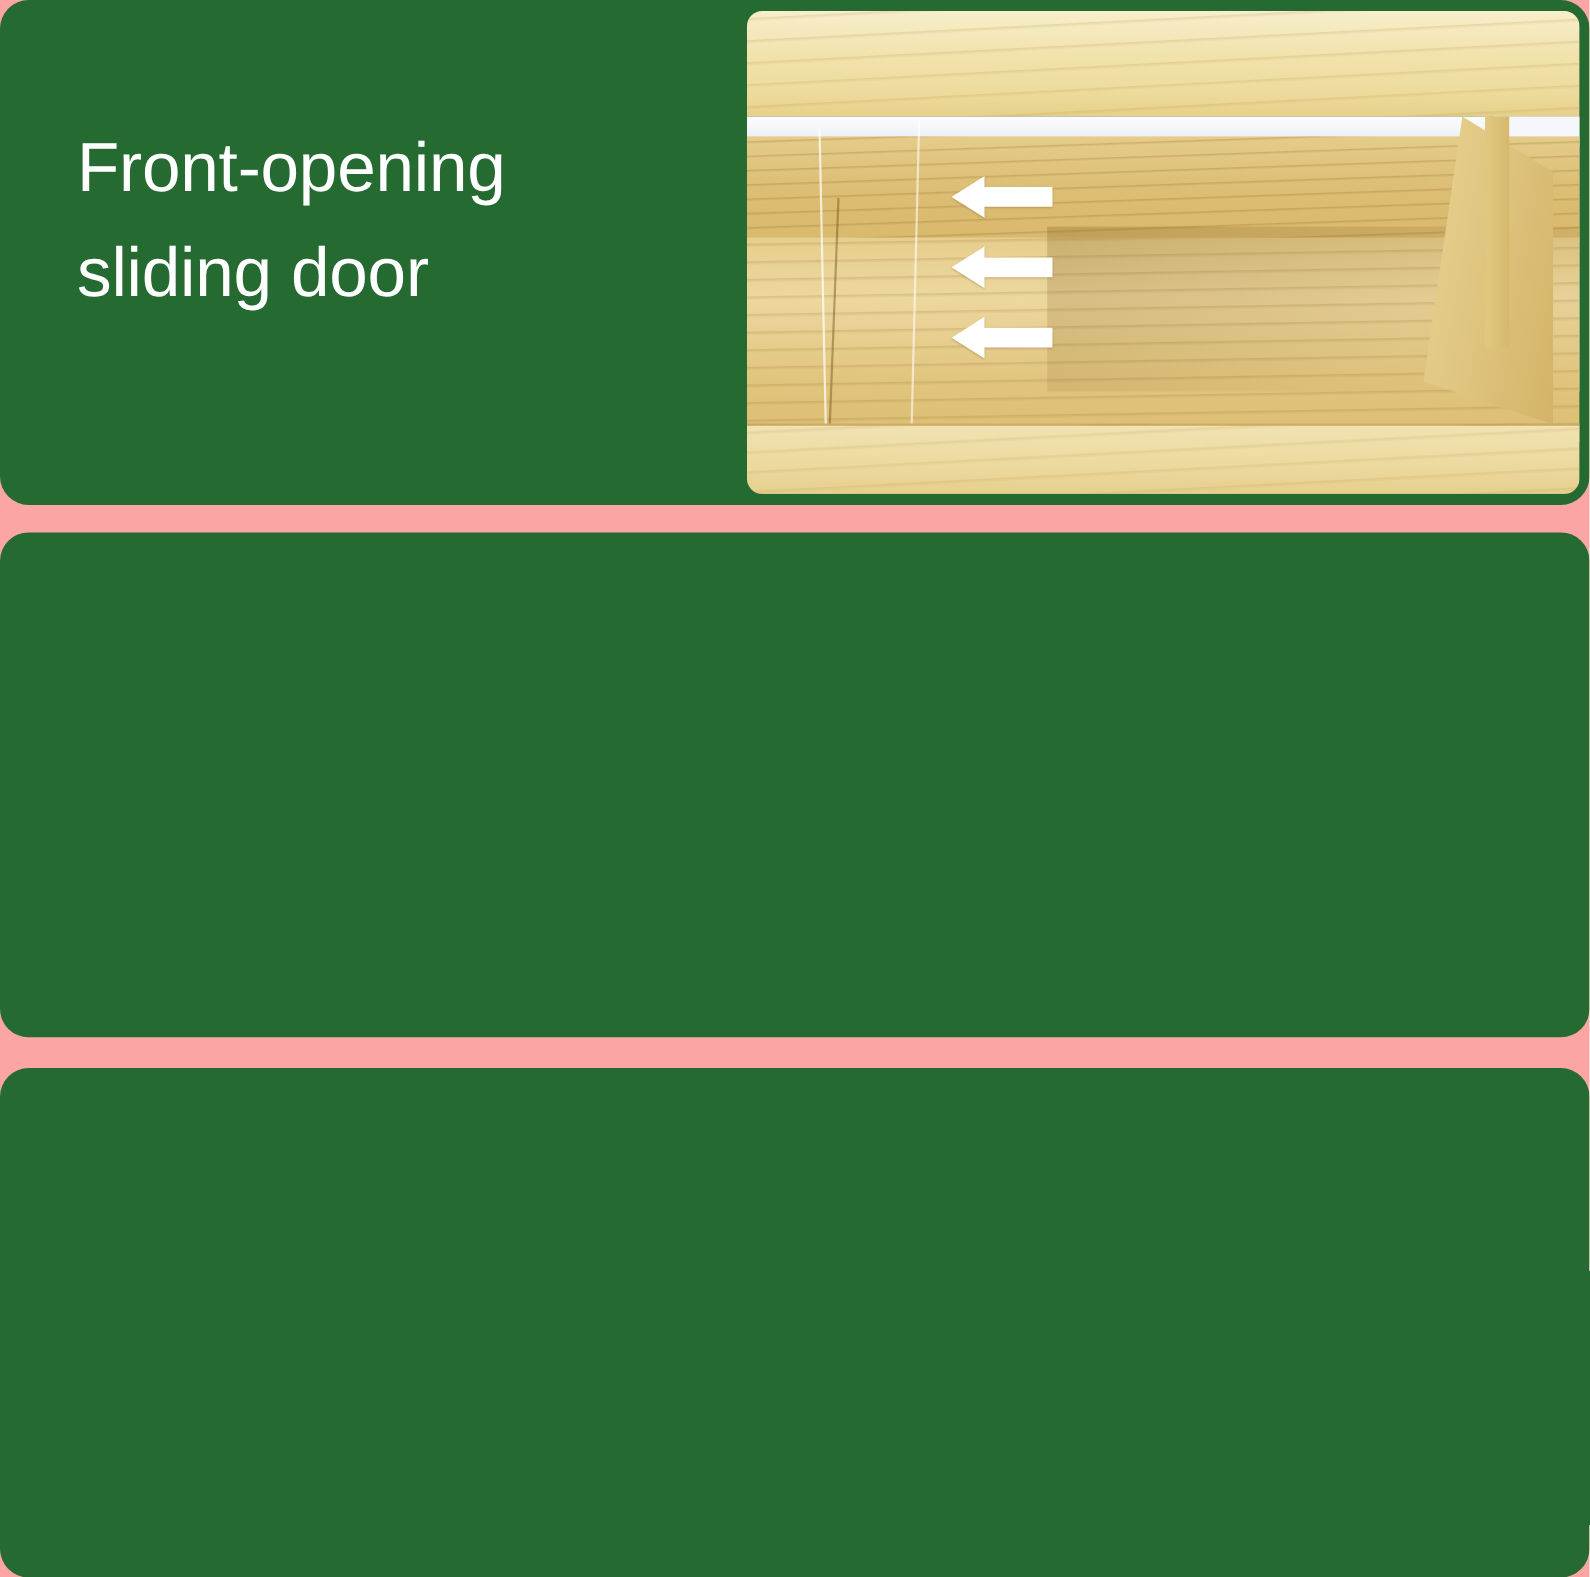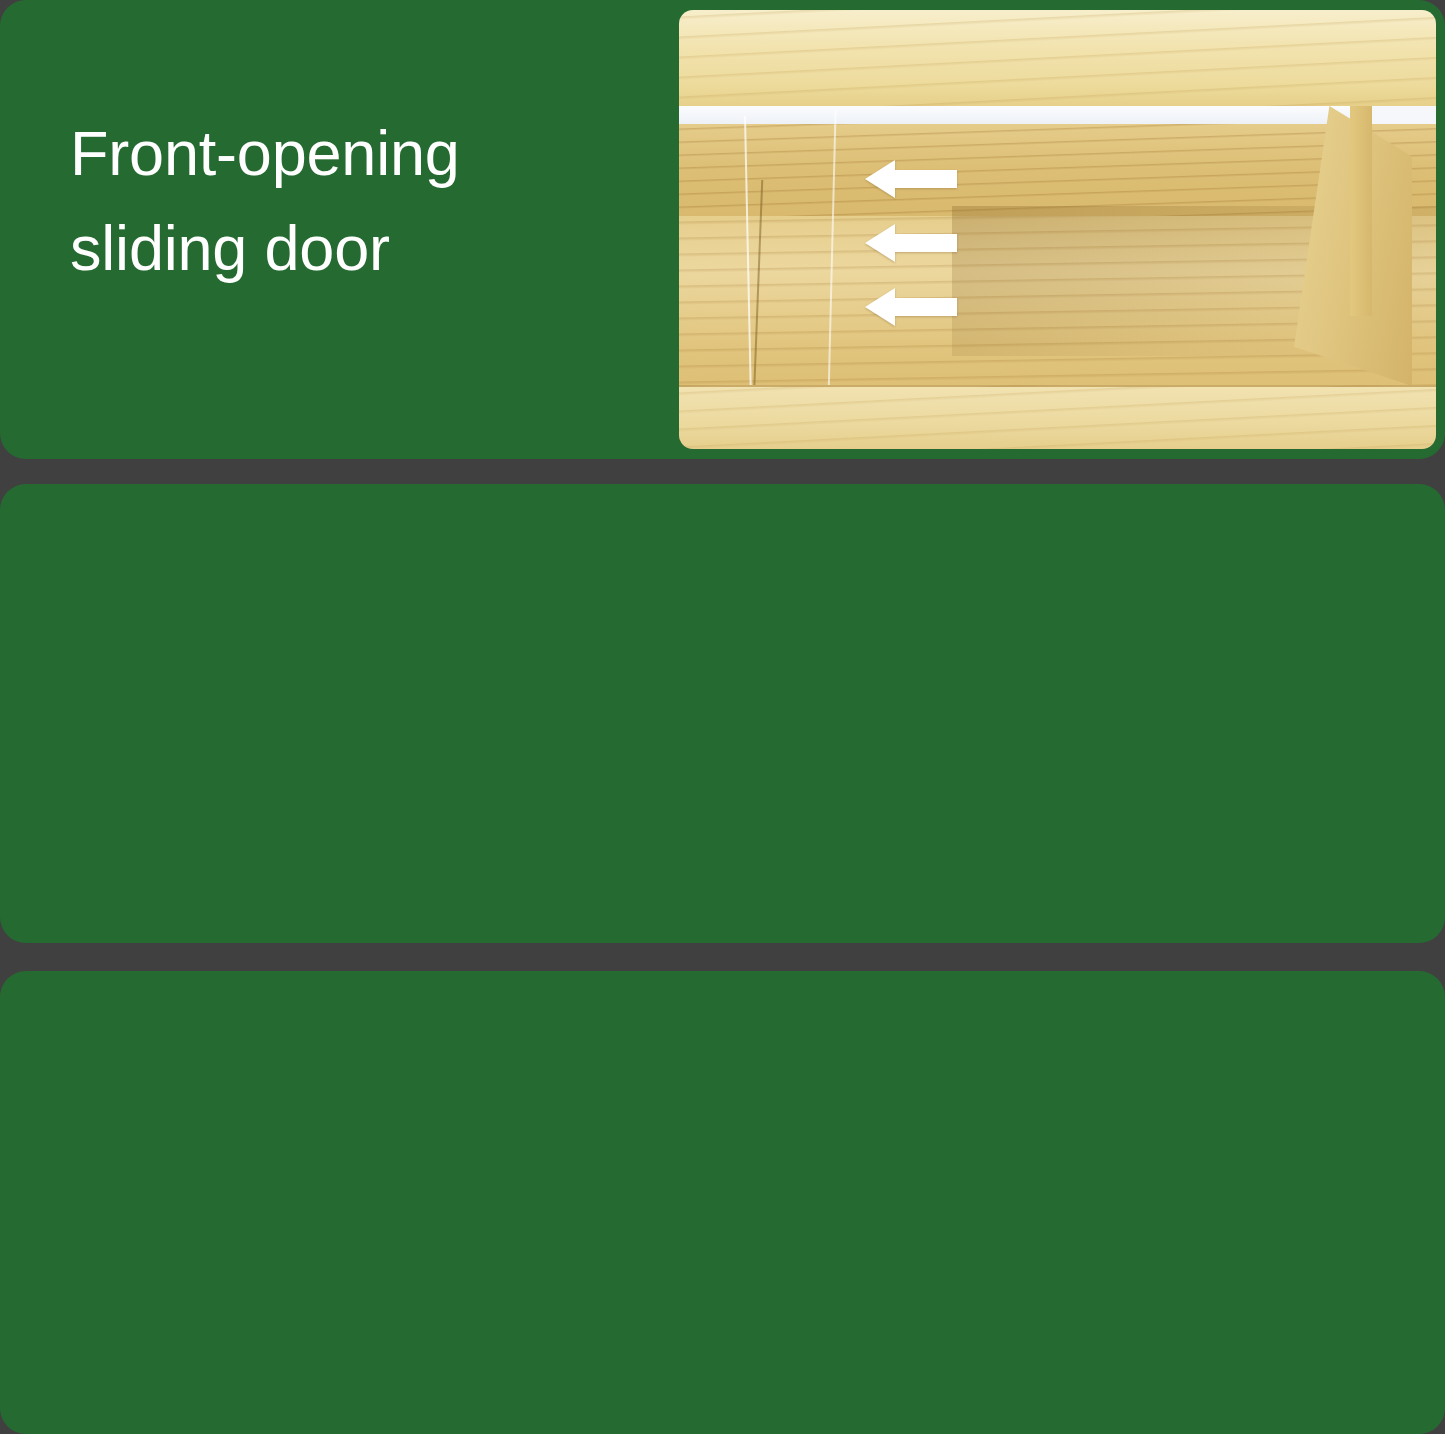--- a/index.html
+++ b/index.html
@@ -9,21 +9,21 @@
     height: 1434px;
     background: #ffffff;
     font-family: "Liberation Sans", sans-serif;
     overflow: hidden;
   }
 
   #page {
     position: relative;
     width: 1445px;
     height: 1434px;
-    background: #404040;
+    background: #fca5a5;
   }
 
   
   .panel {
     position: absolute;
     left: 0;
     width: 1445px;
     background: #256b31;
     border-radius: 26px;
     overflow: hidden;

